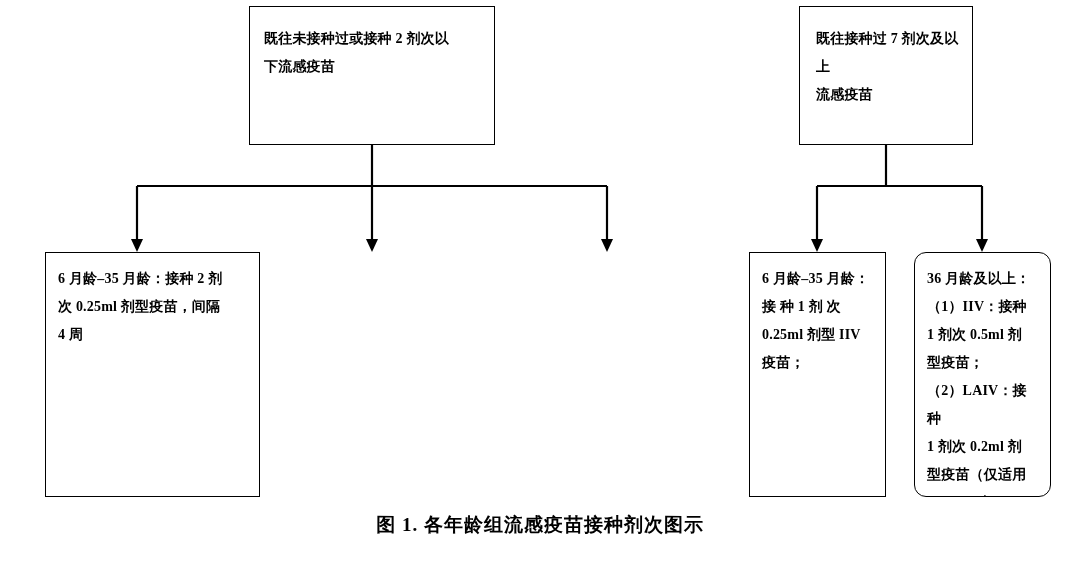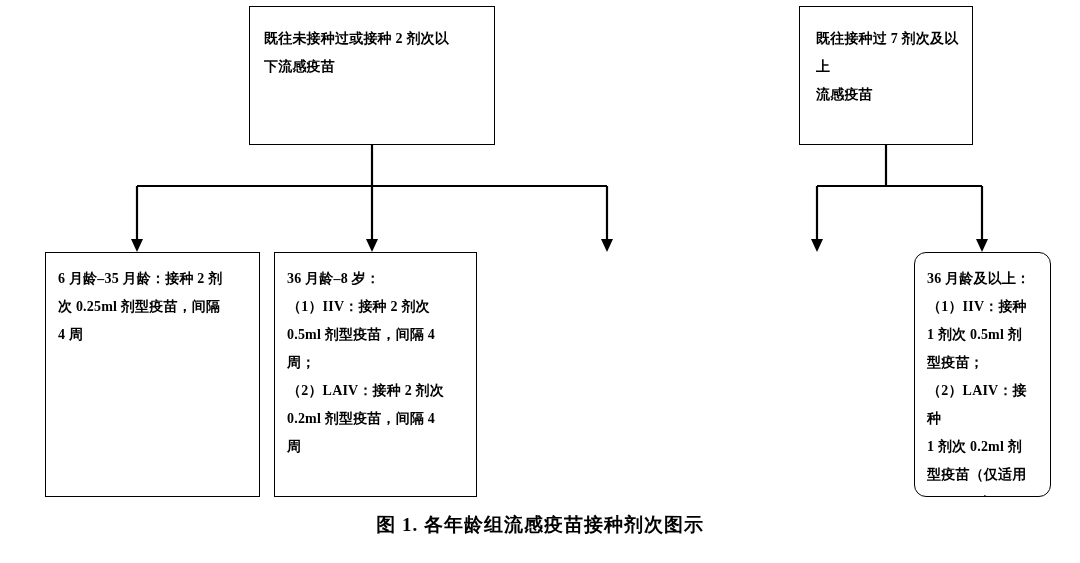--- a/index.html
+++ b/index.html
@@ -143,29 +143,26 @@
   <div class="box" id="box-top-left">既往未接种过或接种 2 剂次以
 下流感疫苗</div>
 
   <div class="box" id="box-top-right">既往接种过 7 剂次及以上
 流感疫苗</div>
 
   <div class="box" id="box-a">6 月龄–35 月龄：接种 2 剂
 次 0.25ml 剂型疫苗，间隔
 4 周</div>
 
-  <div class="box" id="box-b">36 月龄–8 岁：
-（1）IIV：接种 2 剂次
-0.5ml 剂型疫苗，间隔 4
-周；
-（2）LAIV：接种 2 剂次
-0.2ml 剂型疫苗，间隔 4
-周</div>
 
 
+  <div class="box" id="box-d">6 月龄–35 月龄：
+接 种 1 剂 次
+0.25ml 剂型 IIV
+疫苗；</div>
 
   <div class="box" id="box-e">36 月龄及以上：
 （1）IIV：接种
 1 剂次 0.5ml 剂
 型疫苗；
 （2）LAIV：接种
 1 剂次 0.2ml 剂
 型疫苗（仅适用
 于 3–17 岁）</div>
 

